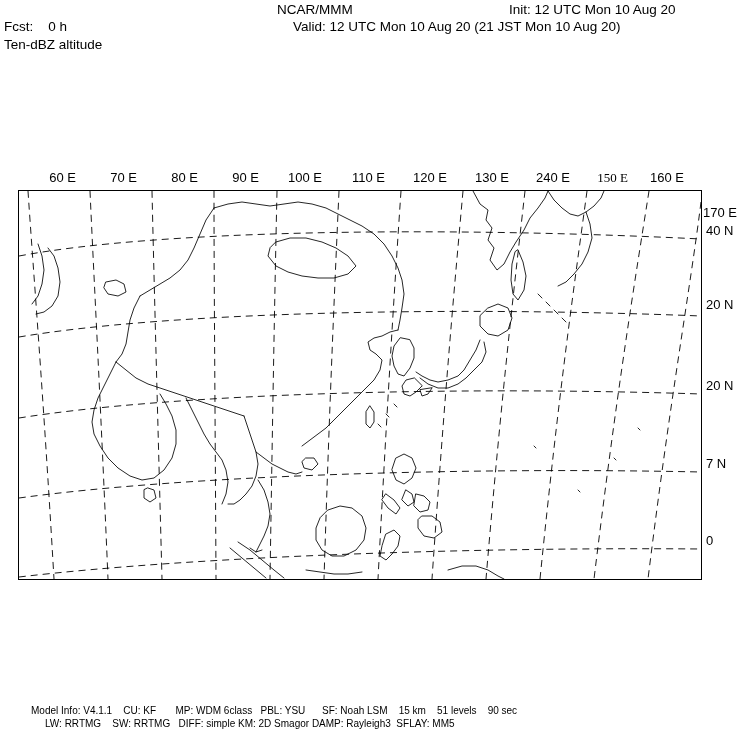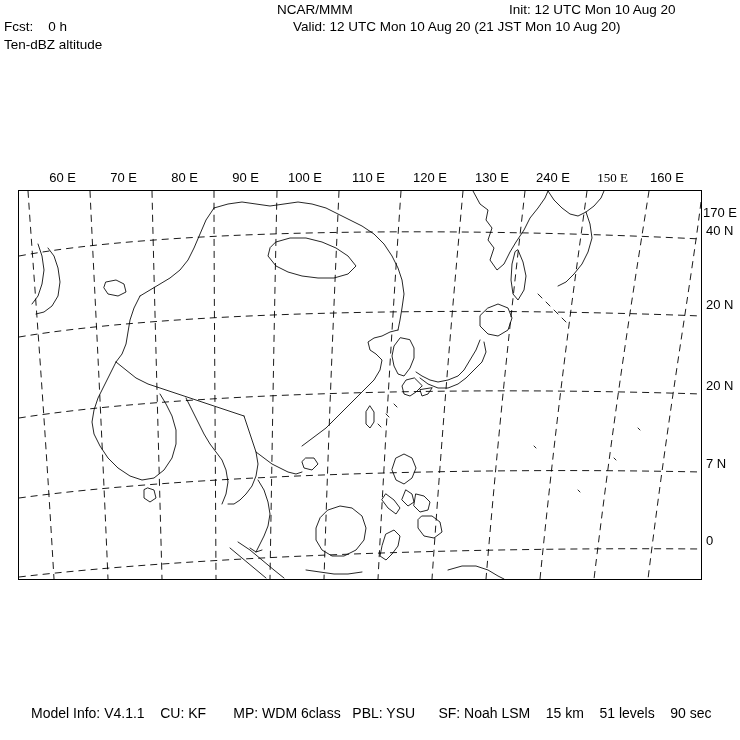--- a/index.html
+++ b/index.html
@@ -72,21 +72,21 @@
     left: 706px;
     text-align: left;
   }
 
   
   #footer {
     position: absolute;
     left: 0;
     top: 705px;
     width: 740px;
-    font-size: 14px;
+    font-size: 10px;
     white-space: pre;
   }
   #foot-line1 { position: absolute; left: 31px; top: 0px; }
   #foot-line2 { position: absolute; left: 45px; top: 13px; }
 </style>
 </head>
 <body>
 
 <div id="header">
   <div class="hdr-text" id="hdr-center">NCAR/MMM</div>
@@ -245,13 +245,14 @@
 <div id="lat-labels">
     <div class="lat-label" style="top: 223px;">40 N</div>
     <div class="lat-label" style="top: 297px;">20 N</div>
     <div class="lat-label" style="top: 378px;">20 N</div>
     <div class="lat-label" style="top: 456px;">7 N</div>
     <div class="lat-label" style="top: 533px;">0</div>
   </div>
 
 <div id="footer">
   <div id="foot-line1">Model Info: V4.1.1    CU: KF       MP: WDM 6class   PBL: YSU      SF: Noah LSM    15 km    51 levels    90 sec</div>
+  <div id="foot-line2">LW: RRTMG    SW: RRTMG   DIFF: simple KM: 2D Smagor DAMP: Rayleigh3  SFLAY: MM5</div>
 </div>
 
 </body></html>

